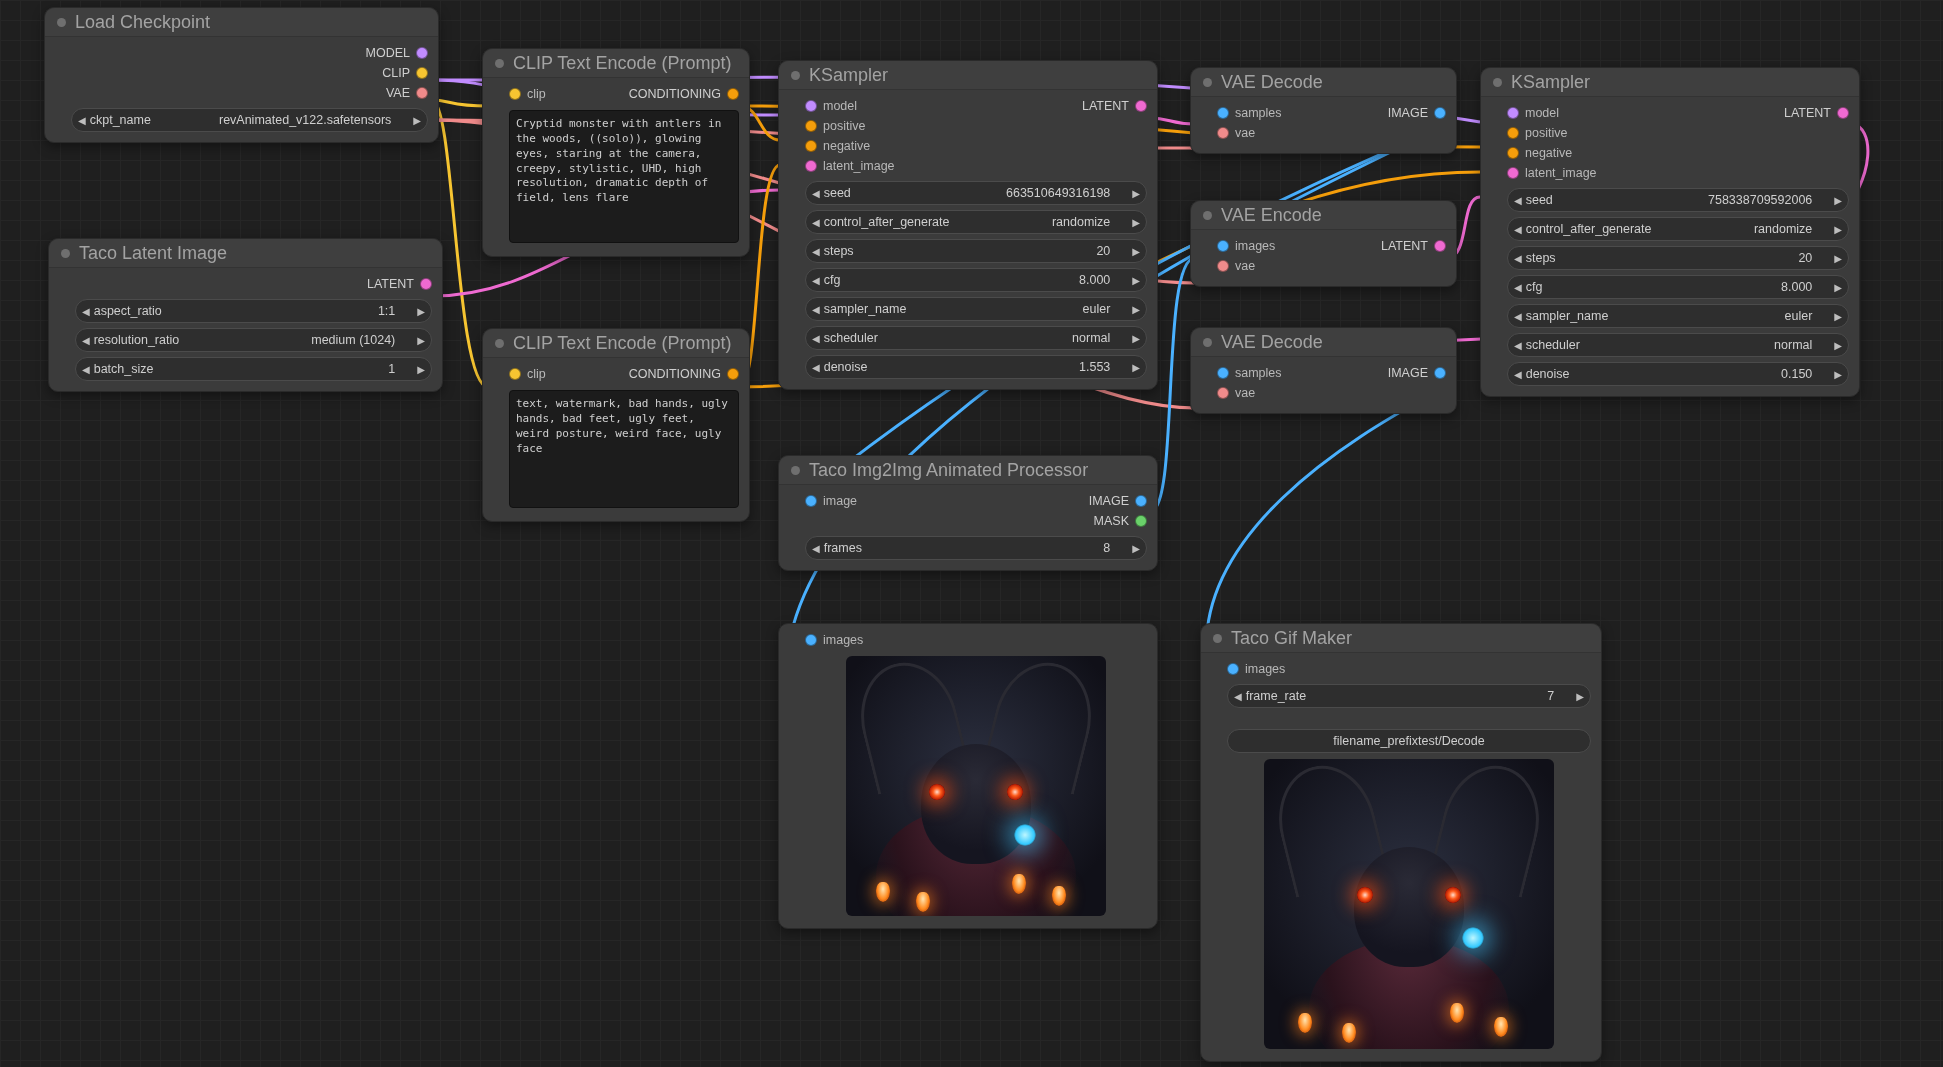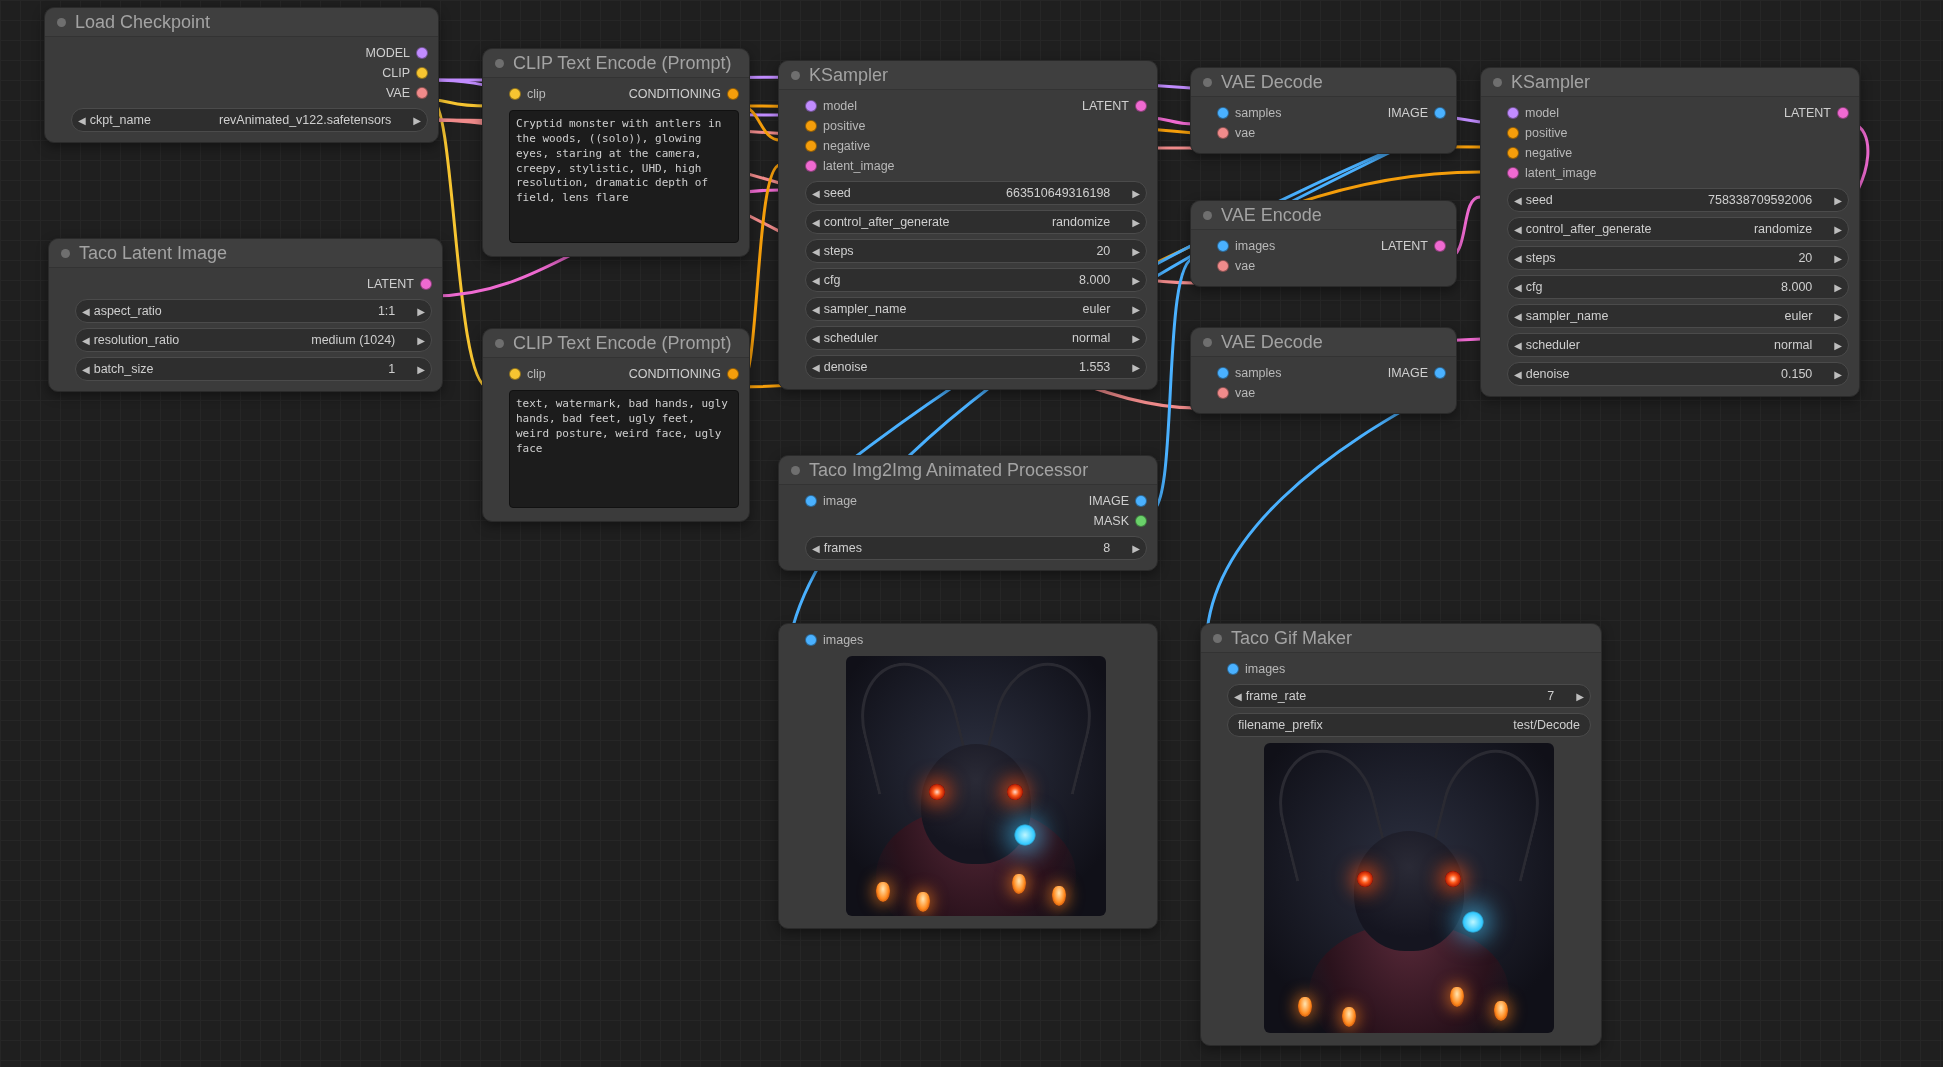--- a/index.html
+++ b/index.html
@@ -26,21 +26,21 @@
   .p-latent{background:#ef6ad1}
   .p-image{background:#4ab1ff}
   .p-mask{background:#6ad16a}
   .p-samples{background:#4ab1ff}
   .pill{display:flex;align-items:center;justify-content:space-between;background:#2e2e2e;border:1px solid #4b4b4b;border-radius:14px;height:22px;padding:0 6px;margin-top:5px;font-size:12.5px;color:#cfcfcf}
   .pill .l{display:flex;align-items:center;gap:4px}
   .pill .r{display:flex;align-items:center;gap:22px}
   .tri{font-size:10px;color:#bdbdbd}
   .tri-r{font-size:10px;color:#bdbdbd}
   .ta{width:100%;box-sizing:border-box;background:#1c1c1c;border:1px solid #111;border-radius:4px;color:#cfcfcf;font-family:ui-monospace,Menlo,Consolas,monospace;font-size:11px;padding:6px;line-height:1.35;resize:none;margin-top:6px}
-  .textfield{background:#2e2e2e;border:1px solid #4b4b4b;border-radius:14px;height:22px;padding:0 10px;margin-top:5px;display:flex;align-items:center;justify-content:space-between;font-size:12.5px;color:#cfcfcf}
+  .textfield{background:#2e2e2e;border:1px solid #4b4b4b;border-radius:14px;height:22px;padding:0 10px;margin-top:21px;display:flex;align-items:center;justify-content:center;font-size:12.5px;color:#cfcfcf}
   .preview{width:260px;height:260px;border-radius:6px;margin:6px auto 2px auto;background:radial-gradient(circle at 50% 42%,#2b2f3f 0%,#101018 78%);position:relative;overflow:hidden}
   .preview .antler{position:absolute;width:90px;height:120px;border:3px solid #2a2a32;border-bottom:none;border-radius:60% 60% 0 0;top:6px}
   .preview .antler.l{left:16px;transform:rotate(-14deg)}
   .preview .antler.r{right:16px;transform:rotate(14deg) scaleX(-1)}
   .preview .face{position:absolute;left:50%;top:88px;transform:translateX(-50%);width:110px;height:120px;background:radial-gradient(circle at 50% 30%,#2a2a36 0%,#151520 70%);border-radius:50% 50% 46% 46%}
   .preview .eye{position:absolute;width:16px;height:16px;border-radius:50%;background:radial-gradient(circle,#ffdccc 0%,#ff5a1a 35%,#b31800 70%);box-shadow:0 0 18px 6px rgba(255,82,20,.65)}
   .preview .eye.l{left:32%;top:128px}
   .preview .eye.r{right:32%;top:128px}
   .preview .glow{position:absolute;width:22px;height:22px;border-radius:50%;background:radial-gradient(circle,#bdf6ff 0%,#32c9ff 60%,transparent 80%);box-shadow:0 0 22px 8px rgba(70,200,255,.55);right:70px;top:168px}
   .preview .mane{position:absolute;left:50%;transform:translateX(-50%);bottom:-30px;width:200px;height:140px;background:radial-gradient(ellipse at top,#5a2a3a 0%,#2a121c 60%,transparent 85%);border-radius:50%}

